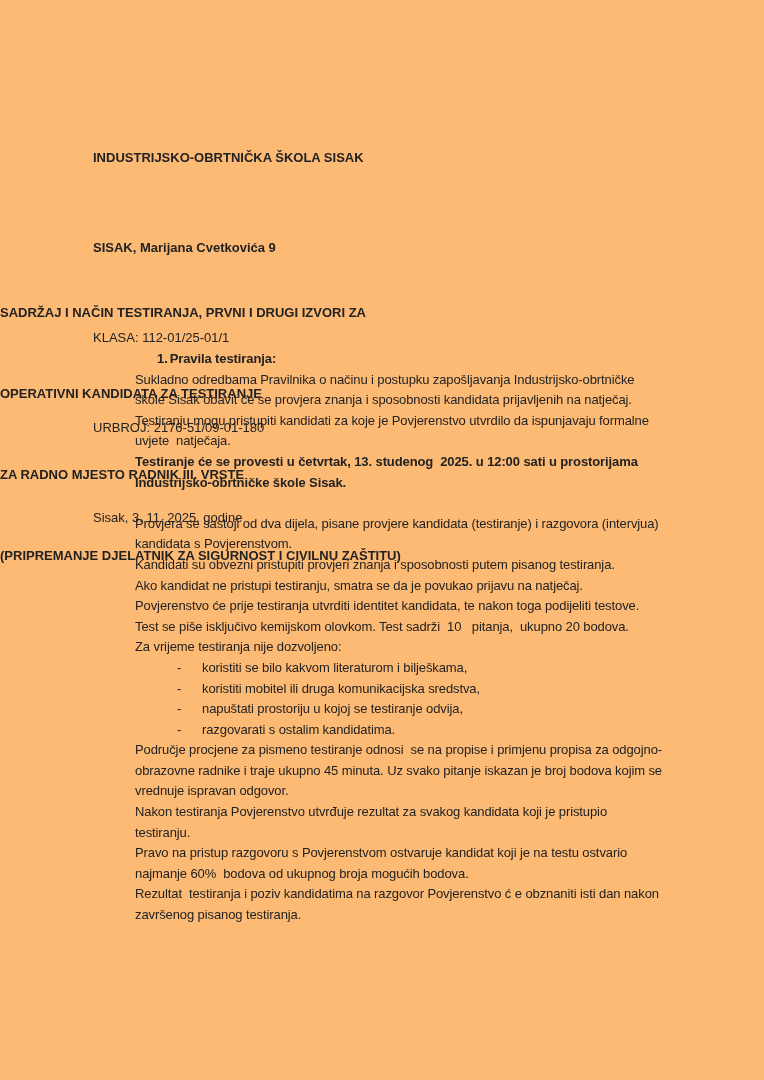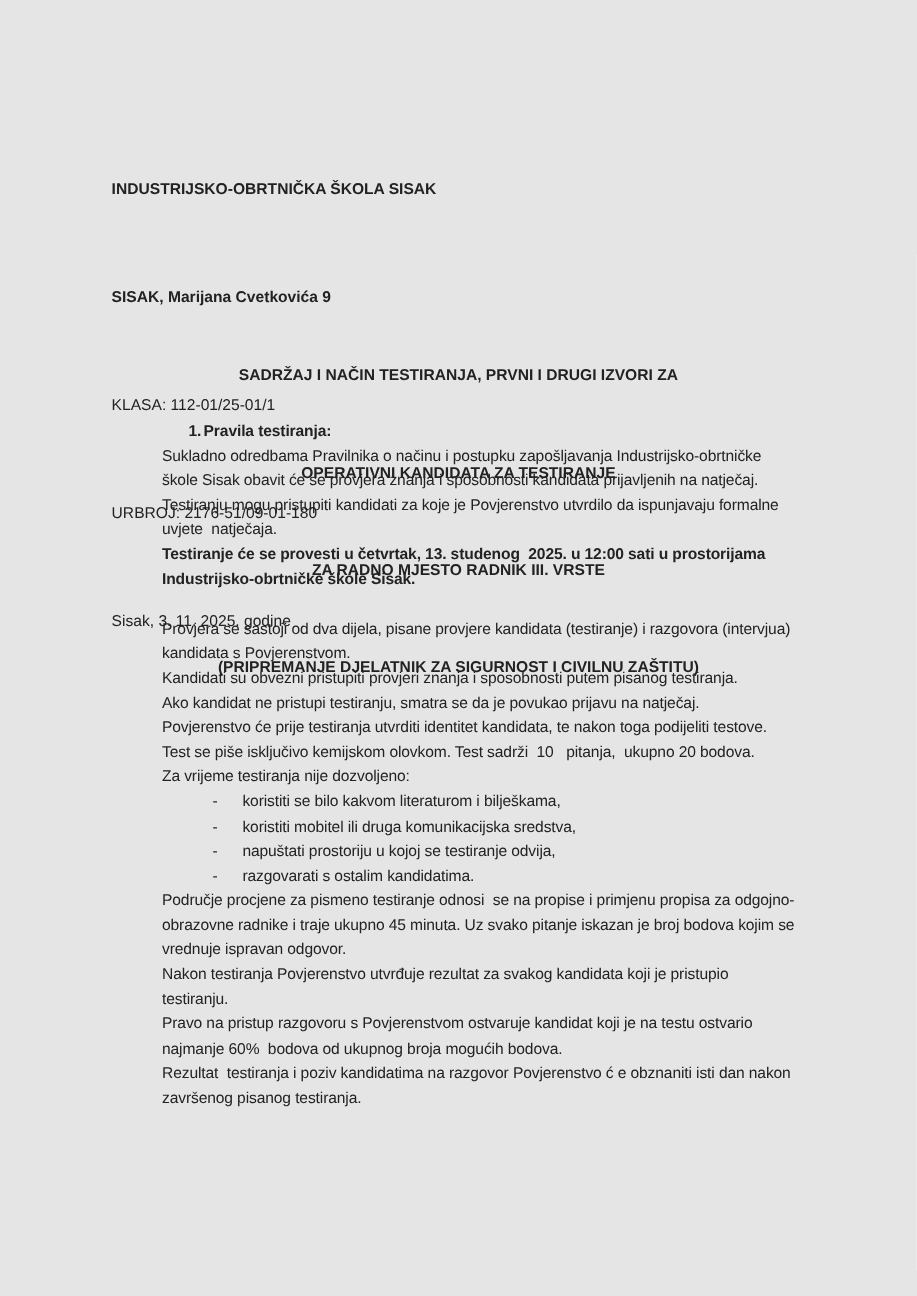--- a/index.html
+++ b/index.html
@@ -2,30 +2,30 @@
 <html><head>
 <meta charset="utf-8">
 <style>
   html, body { margin: 0; padding: 0; background: #ffffff; }
   body {
     width: 764px; height: 1080px; overflow: hidden;
     font-family: "Liberation Sans", "DejaVu Sans", sans-serif;
   }
   .page {
     position: relative; width: 764px; height: 1080px;
-    background: #e5e5e5; color: #222222;
+    background: #fdba74; color: #222222;
   }
   .letterhead {
     position: absolute; left: 93px; top: 83px;
     font-size: 13px; line-height: 30px; white-space: pre;
   }
   .bold { font-weight: bold; }
   .doc-title {
     position: absolute; left: 0; top: 245px; width: 764px;
-    text-align: center; font-weight: bold;
+    text-align: left; font-weight: bold;
     font-size: 13px; line-height: 27px; white-space: pre;
   }
   .doc-body {
     position: absolute; left: 135px; top: 349px; width: 620px;
     font-size: 13px; line-height: 20.6px;
     letter-spacing: -0.1px; white-space: pre;
   }
   .line { min-height: 20.6px; }
   .heading-line { font-weight: bold; }
   .h-num { display: inline-block; margin-left: 22px; }

